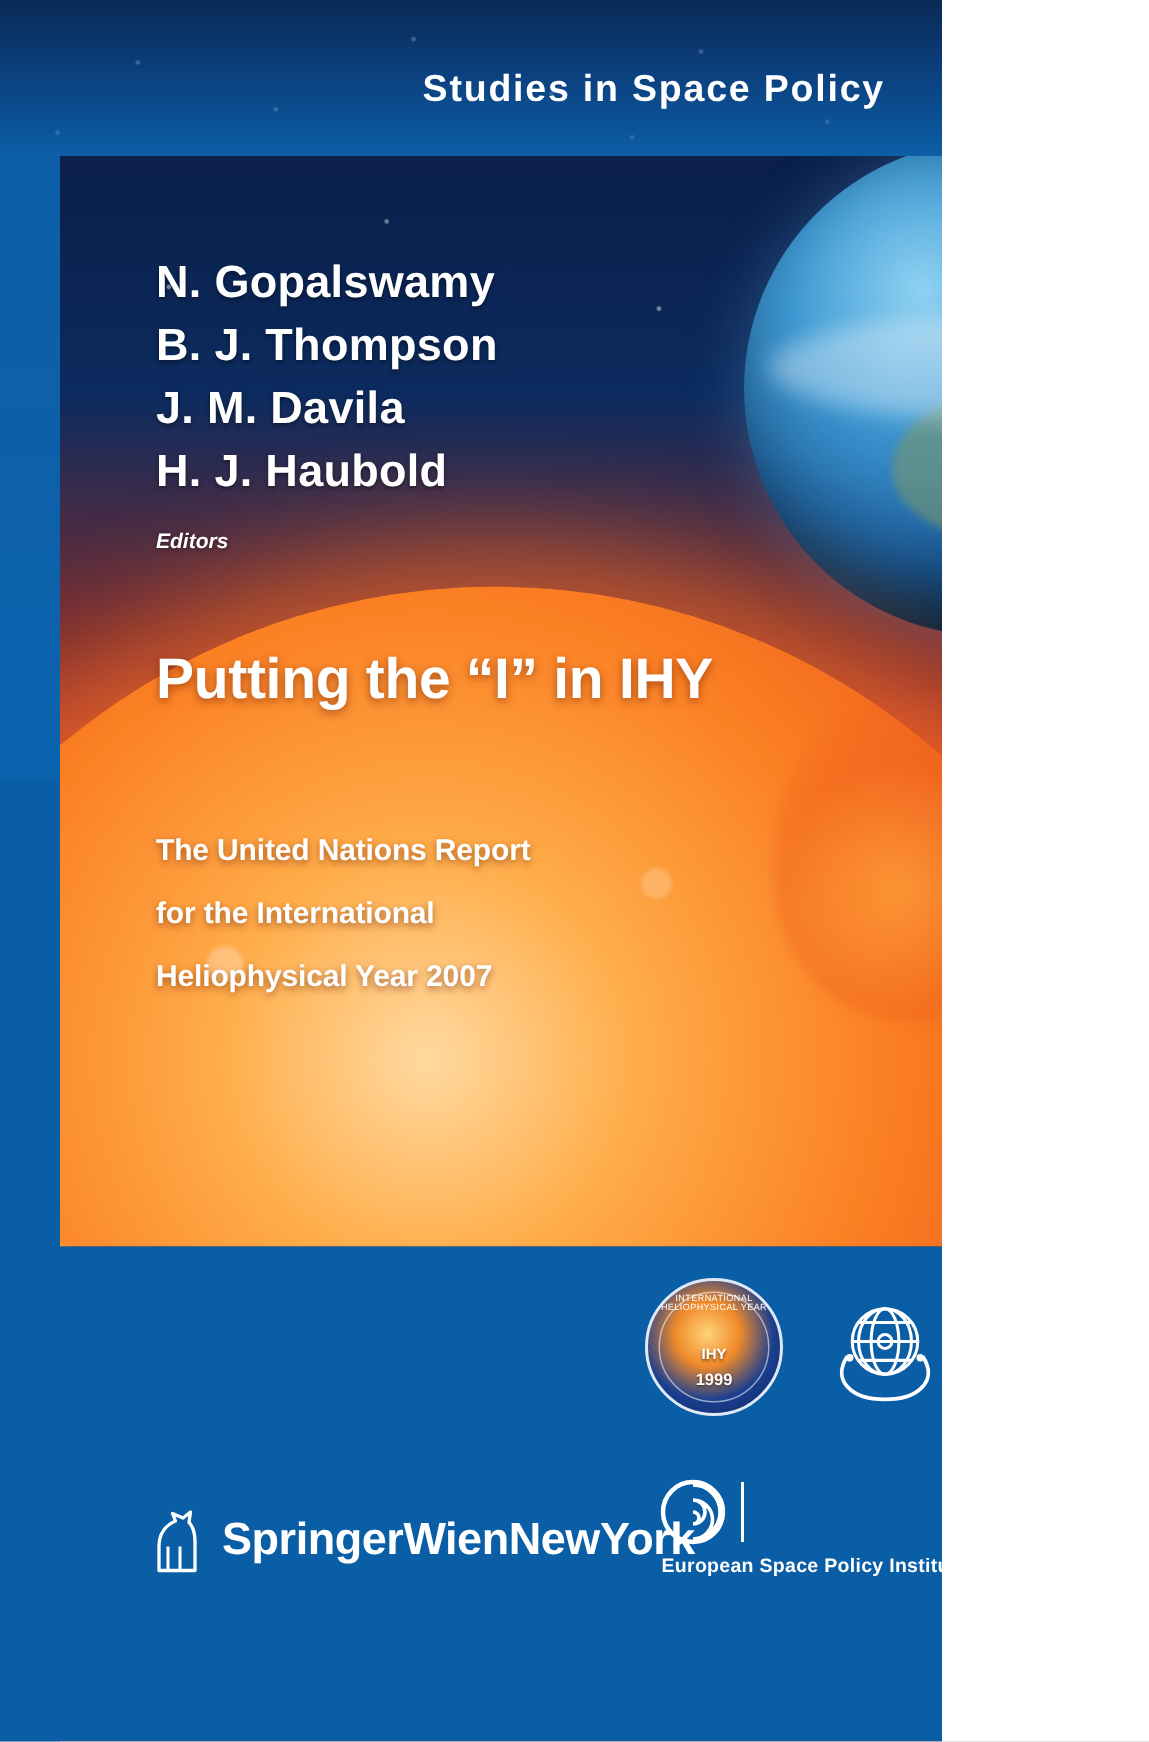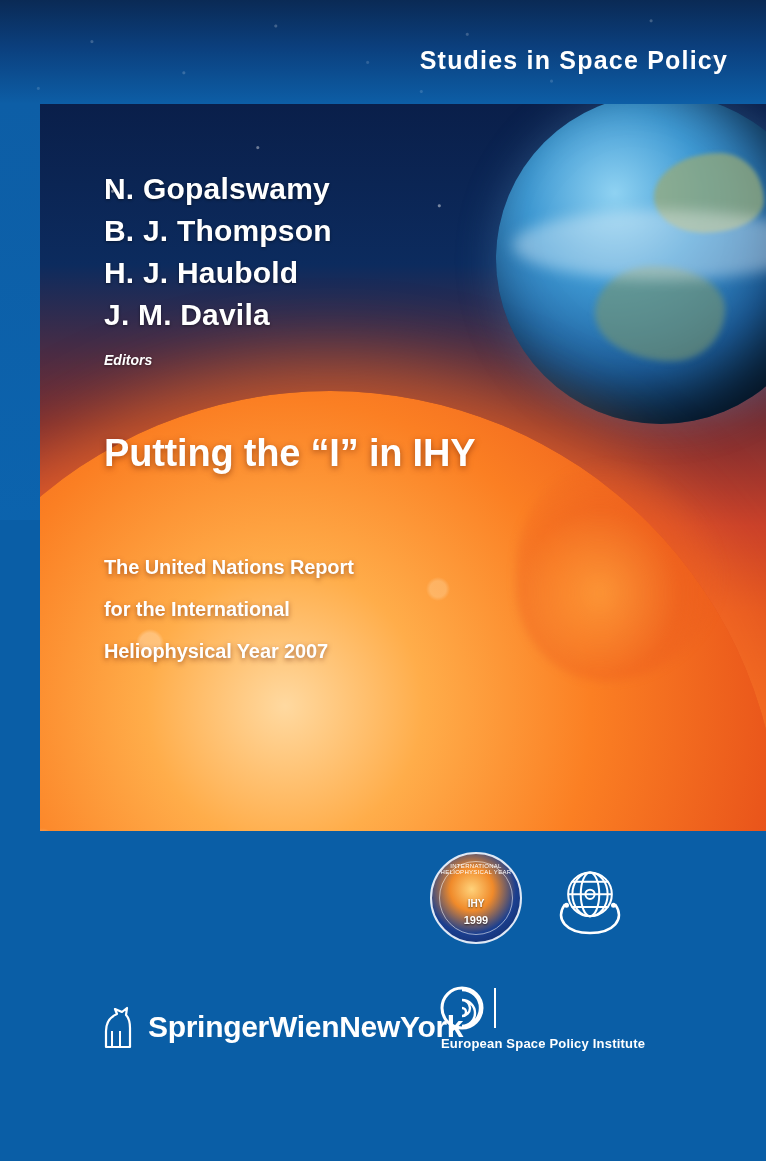--- a/index.html
+++ b/index.html
@@ -2,21 +2,21 @@
 <html><head>
 <meta charset="utf-8">
 <style>
   html, body {
     margin: 0;
     padding: 0;
     background: #ffffff;
   }
   .cover {
     position: relative;
-    width: 766px;
+    width: 628px;
     height: 1161px;
     overflow: hidden;
     font-family: "Liberation Sans", sans-serif;
     background: #7f1d1d;
   }
 
   
   .top-band {
     position: absolute;
     left: 0; top: 0;
@@ -345,22 +345,22 @@
   </div>
 
   <div class="bottom-block"></div>
 
   <div class="left-strip"></div>
   <div class="left-strip-lower"></div>
 
   <div class="authors">
     <div class="author-line">N. Gopalswamy</div>
     <div class="author-line">B. J. Thompson</div>
+    <div class="author-line">J. M. Davila</div>
     <div class="author-line">H. J. Haubold</div>
-    <div class="author-line">J. M. Davila</div>
     <div class="editors-label">Editors</div>
   </div>
 
   <div class="main-title">Putting the “I” in IHY</div>
 
   <div class="subtitle">
     <div class="subtitle-line">The United Nations Report</div>
     <div class="subtitle-line">for the International</div>
     <div class="subtitle-line">Heliophysical Year 2007</div>
   </div>

